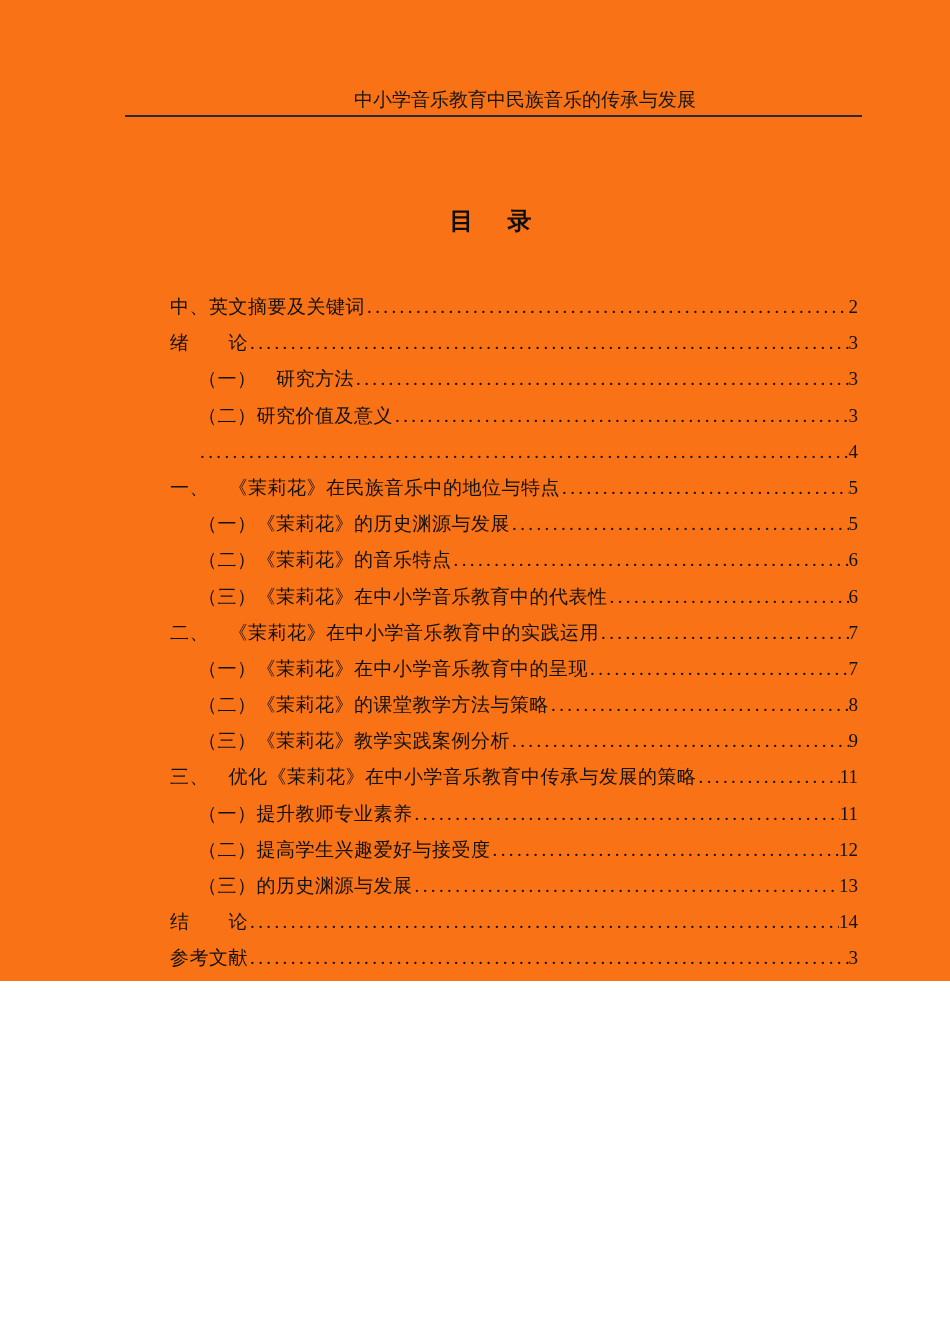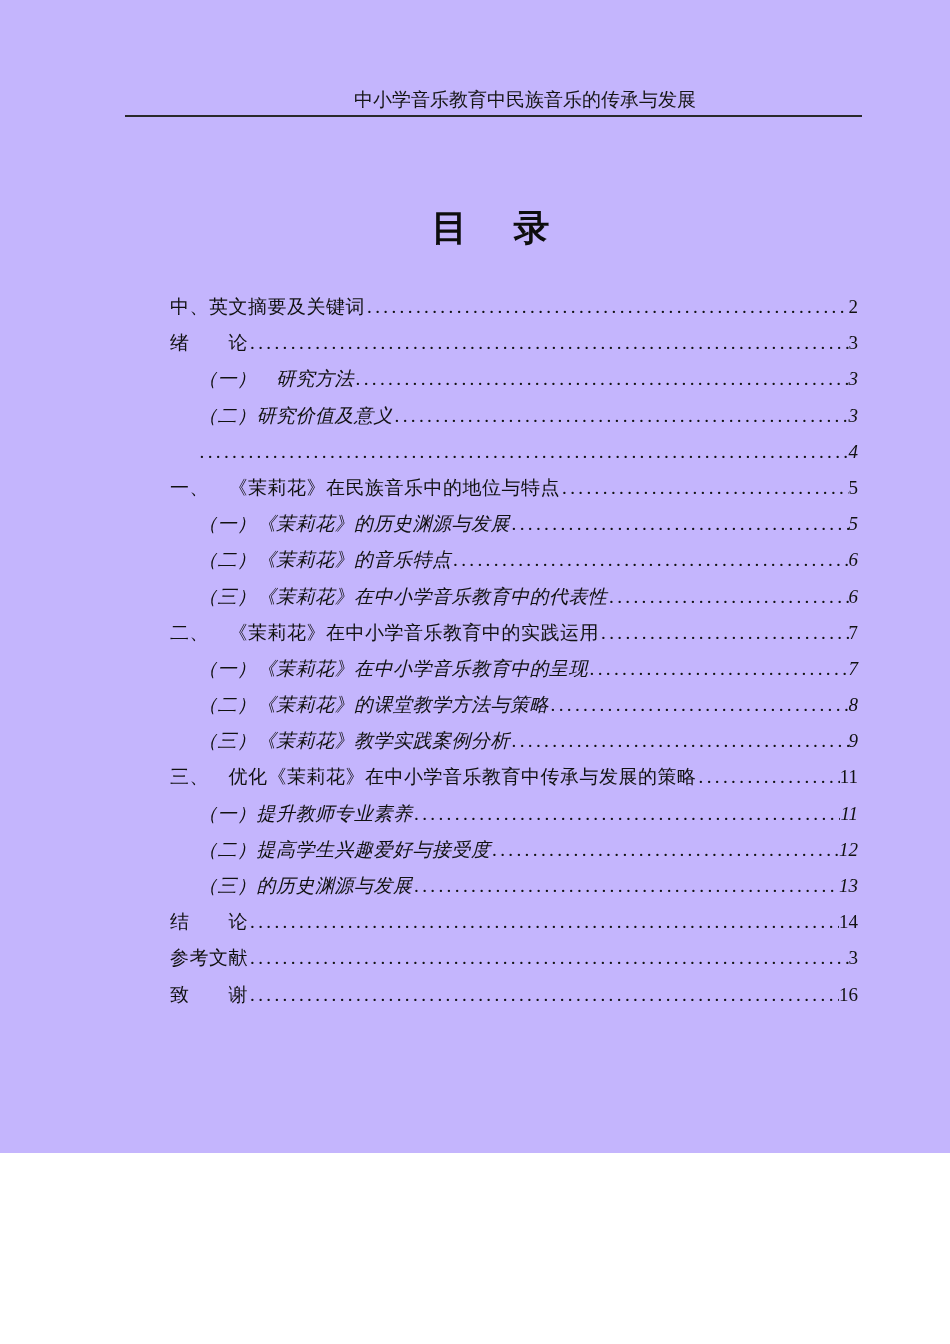--- a/index.html
+++ b/index.html
@@ -3,22 +3,22 @@
 <meta charset="utf-8">
 <style>
   html, body {
     margin: 0;
     padding: 0;
     background: #ffffff;
   }
   .page {
     position: relative;
     width: 950px;
-    height: 1153px;
-    background: #c4b5fd;
+    height: 981px;
+    background: #f97316;
     font-family: "Liberation Serif", "DejaVu Serif", serif;
     color: #111111;
     overflow: hidden;
   }
   
   .running-title {
     position: absolute;
     top: 88px;
     left: 525px;
     transform: translateX(-50%);
@@ -34,21 +34,21 @@
     width: 737px;
     height: 0;
     border-top: 2px solid #2a2a2a;
   }
   
   .doc-title {
     position: absolute;
     top: 208px;
     left: 493px;
     transform: translateX(-50%);
-    font-size: 36px;
+    font-size: 24px;
     font-weight: bold;
     letter-spacing: 5px;
     line-height: 1.15;
     white-space: nowrap;
     color: #0d0d0d;
   }
   
   .toc {
     position: absolute;
     top: 289px;
@@ -58,21 +58,20 @@
   .toc-row {
     display: flex;
     align-items: baseline;
     height: 36.2px;
     line-height: 36.2px;
     font-size: 19px;
     white-space: nowrap;
   }
   .toc-row.lvl2 {
     padding-left: 28px;
-    font-style: italic;
   }
   .toc-row .label {
     flex: 0 0 auto;
     letter-spacing: 0.5px;
   }
   .toc-row .leader {
     flex: 1 1 auto;
     overflow: hidden;
     white-space: nowrap;
     letter-spacing: 3.4px;

